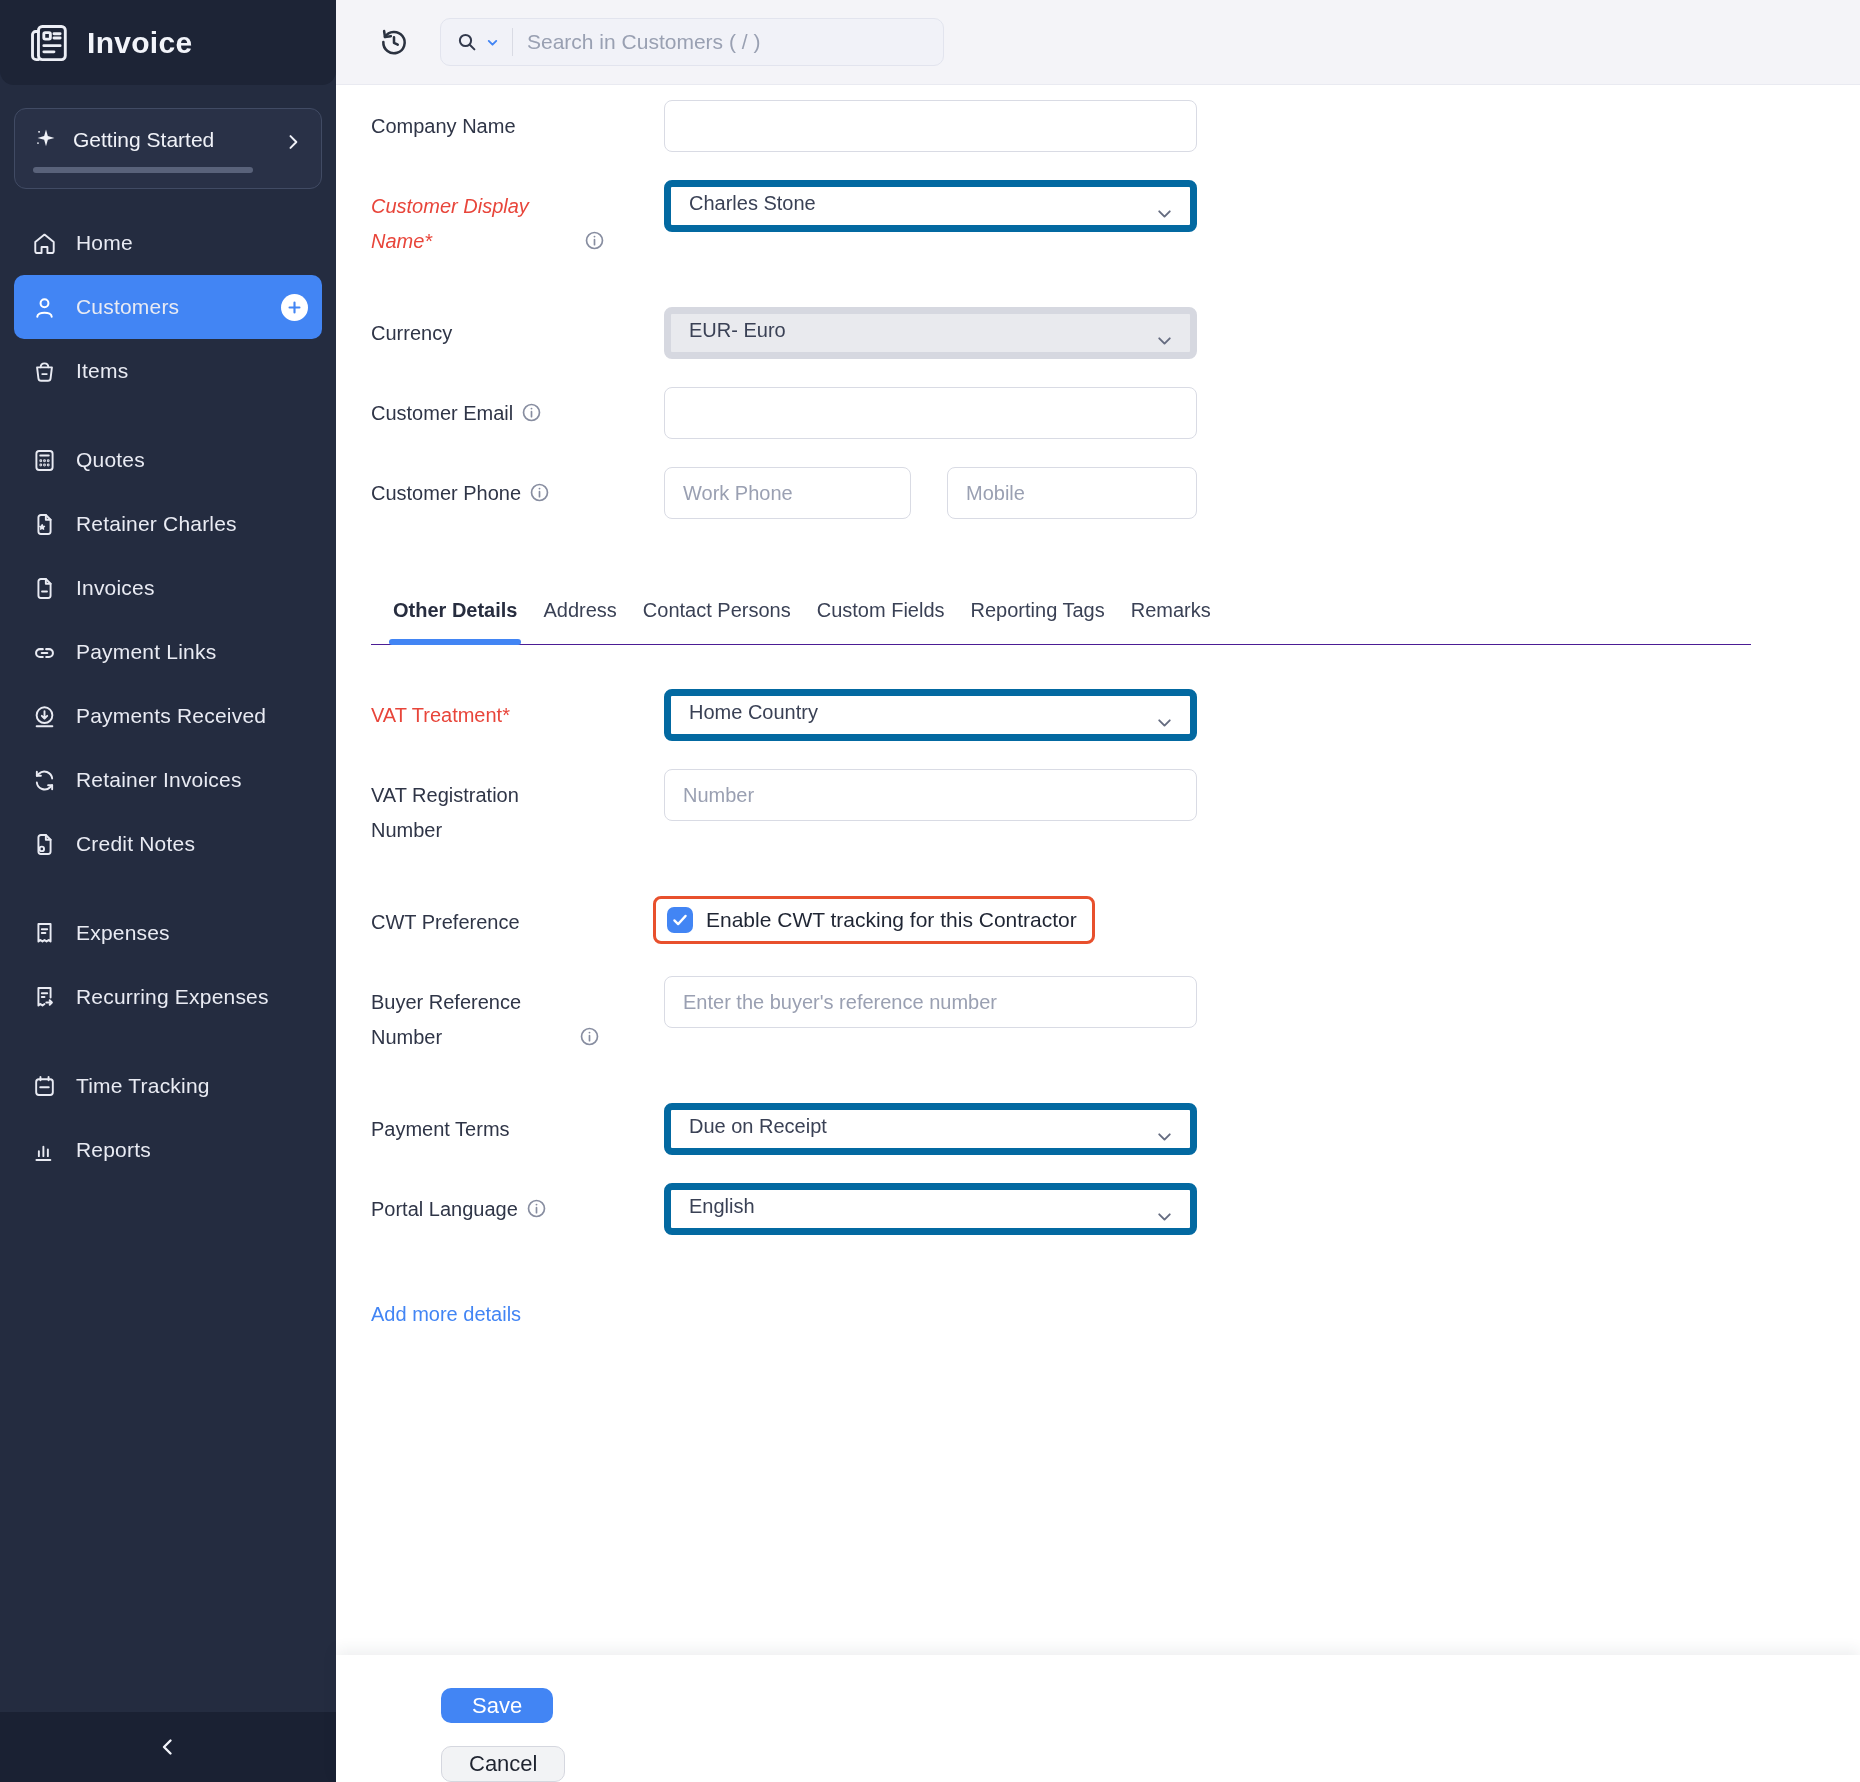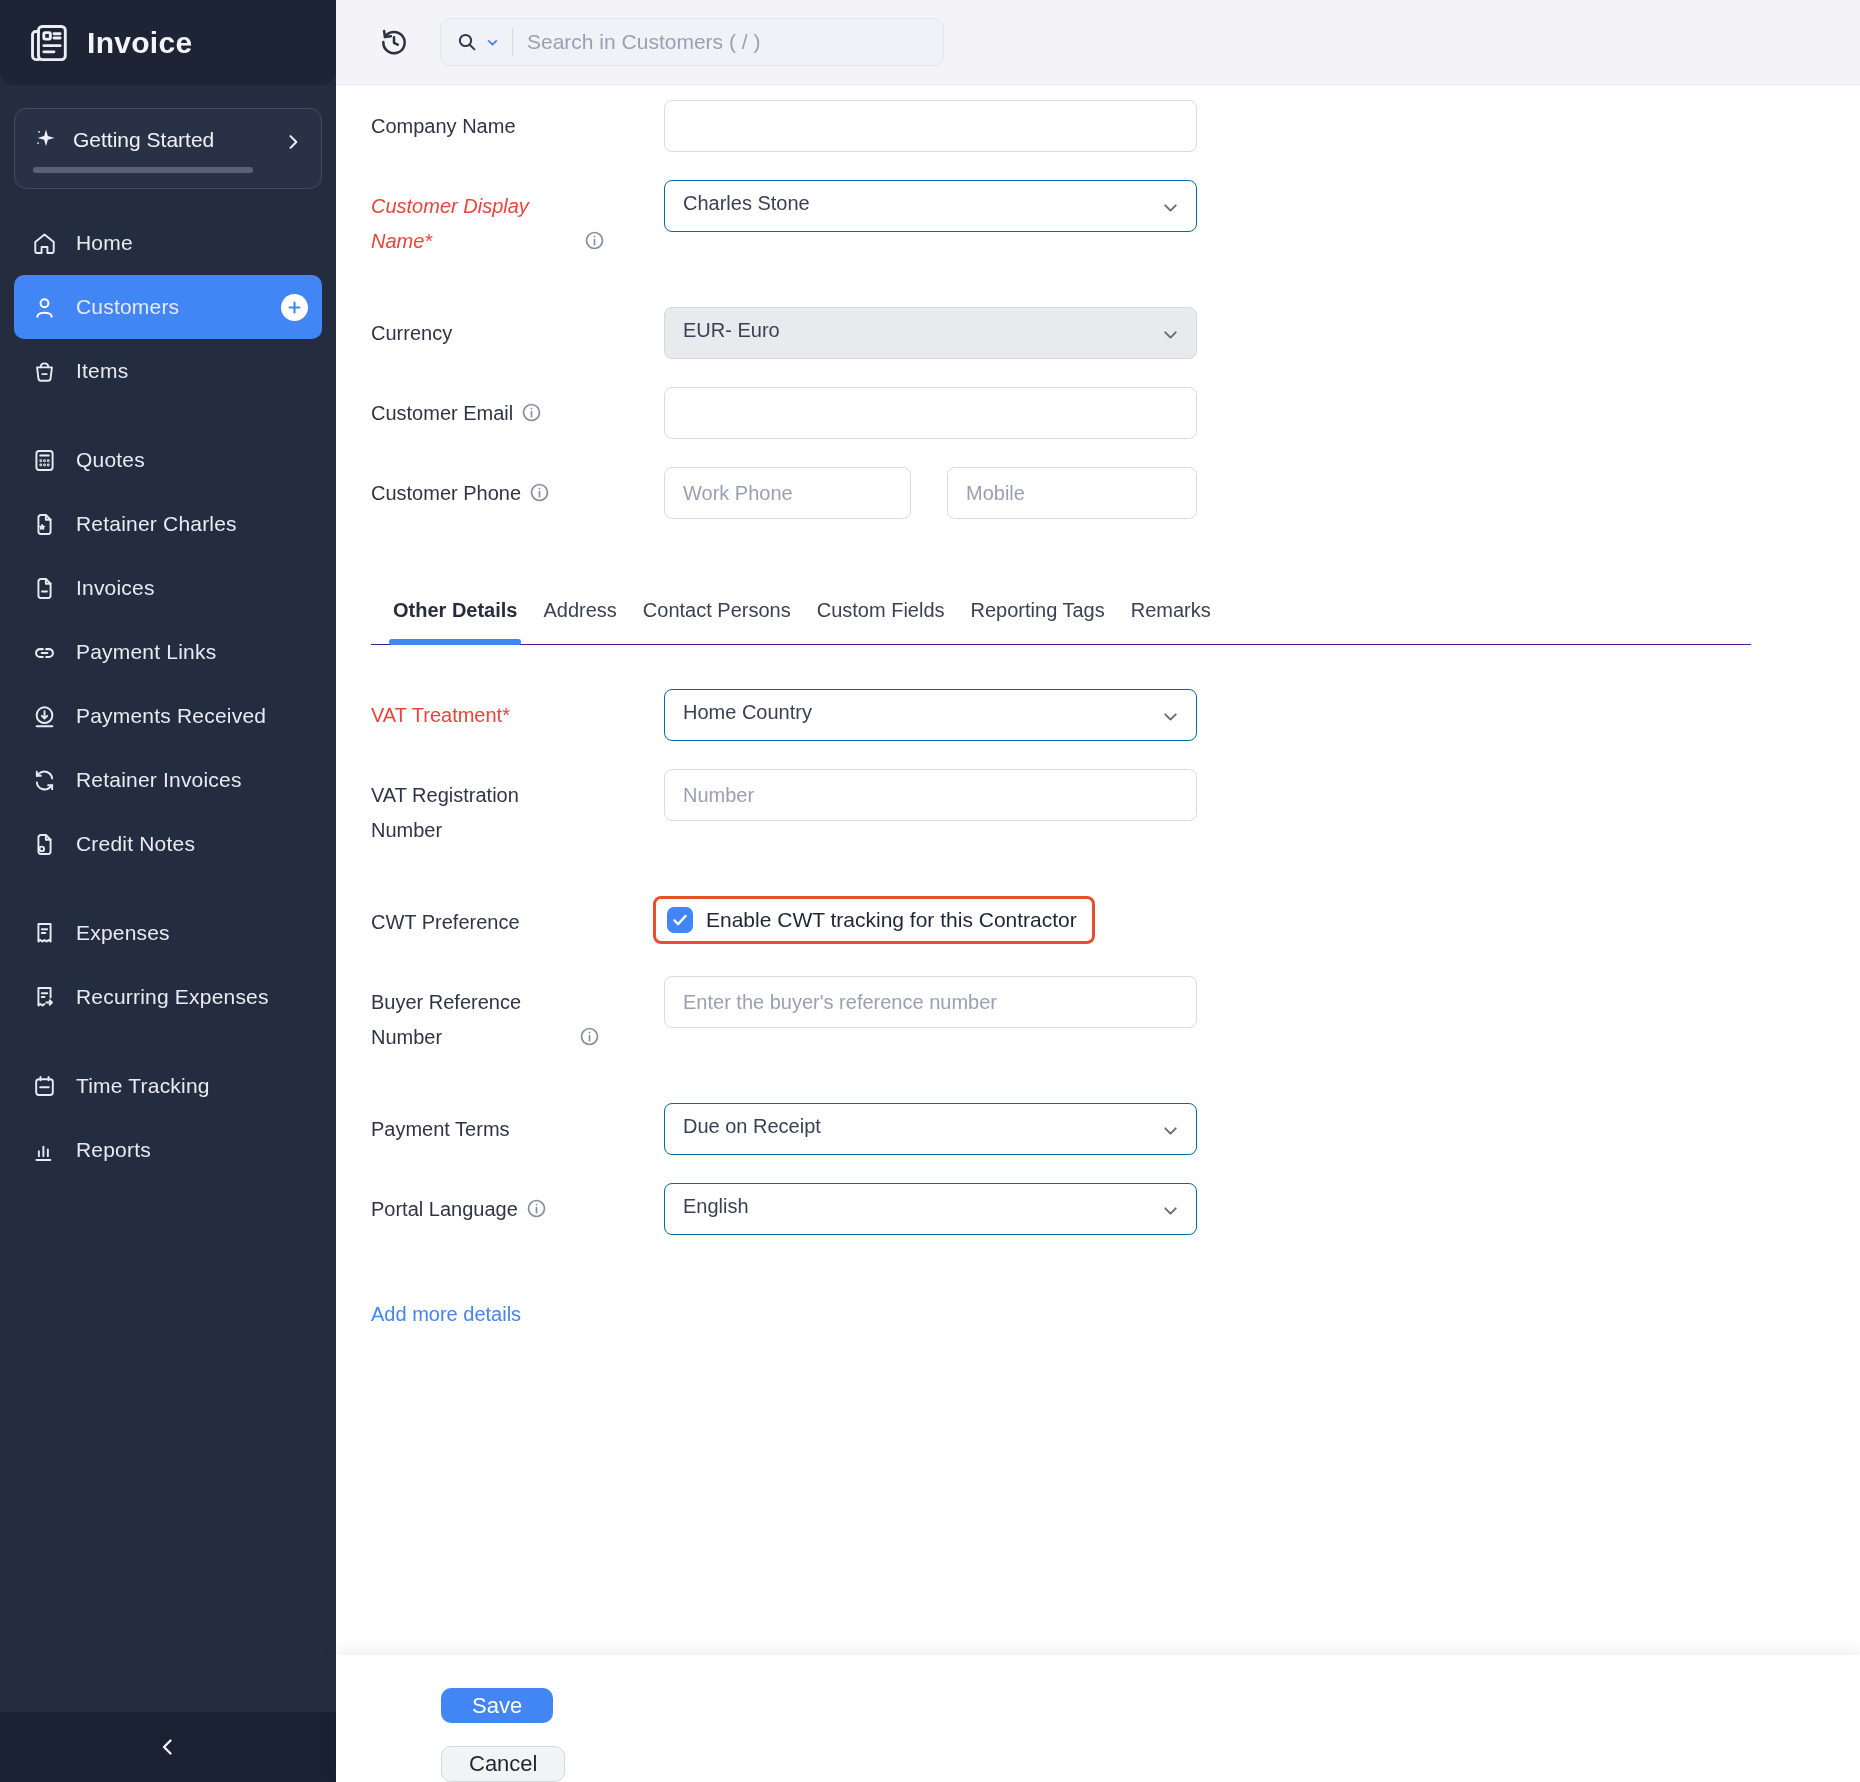--- a/index.html
+++ b/index.html
@@ -46,21 +46,21 @@
   .form-row { display:flex; margin-bottom:28px; min-height:52px; }
   .form-row.mb-lg { margin-bottom:48px; }
   .lbl { width:293px; flex-shrink:0; padding-top:9px; font-size:20px; line-height:35px; color:#2F3547; }
   .lbl .lbl-text { max-width:205px; display:inline; }
   .lbl.req { color:#E8453A; }
   .info-ic { display:inline-block; vertical-align:-3px; margin-left:8px; cursor:pointer; }
 
   .field { width:533px; position:relative; }
   .txt-input { width:533px; height:52px; border:1px solid #D9DBE4; border-radius:8px; background:#fff; font-family:"Liberation Sans",sans-serif; font-size:20px; color:#3A4155; padding:0 18px; outline:none; }
   .txt-input::placeholder { color:#9AA0B2; }
-  .select { width:533px; height:52px; border:1px solid #0369a1; border-radius:8px; background:#fff; display:flex; align-items:center; padding:0 46px 6px 18px; font-size:20px; color:#3A4155; cursor:pointer; position:relative; }
+  .select { width:533px; height:52px; border:7px solid #0369a1; border-radius:8px; background:#fff; display:flex; align-items:center; padding:0 46px 6px 18px; font-size:20px; color:#3A4155; cursor:pointer; position:relative; }
   .select .sel-chev { position:absolute; right:15px; top:16px; }
   .select.disabled { background:#E9EAEE; border-color:#D6D8E0; cursor:default; }
 
   .phone-wrap { display:flex; gap:36px; }
   .phone-wrap .txt-input.work { width:247px; }
   .phone-wrap .txt-input.mob { width:250px; }
 
   
   .tabs { margin-top:80px; width:1380px; border-bottom:1px solid #4c1d95; display:flex; column-gap:26px; padding-left:22px; }
   .tab { position:relative; font-size:20px; color:#3A4155; padding-bottom:22px; cursor:pointer; white-space:nowrap; }

